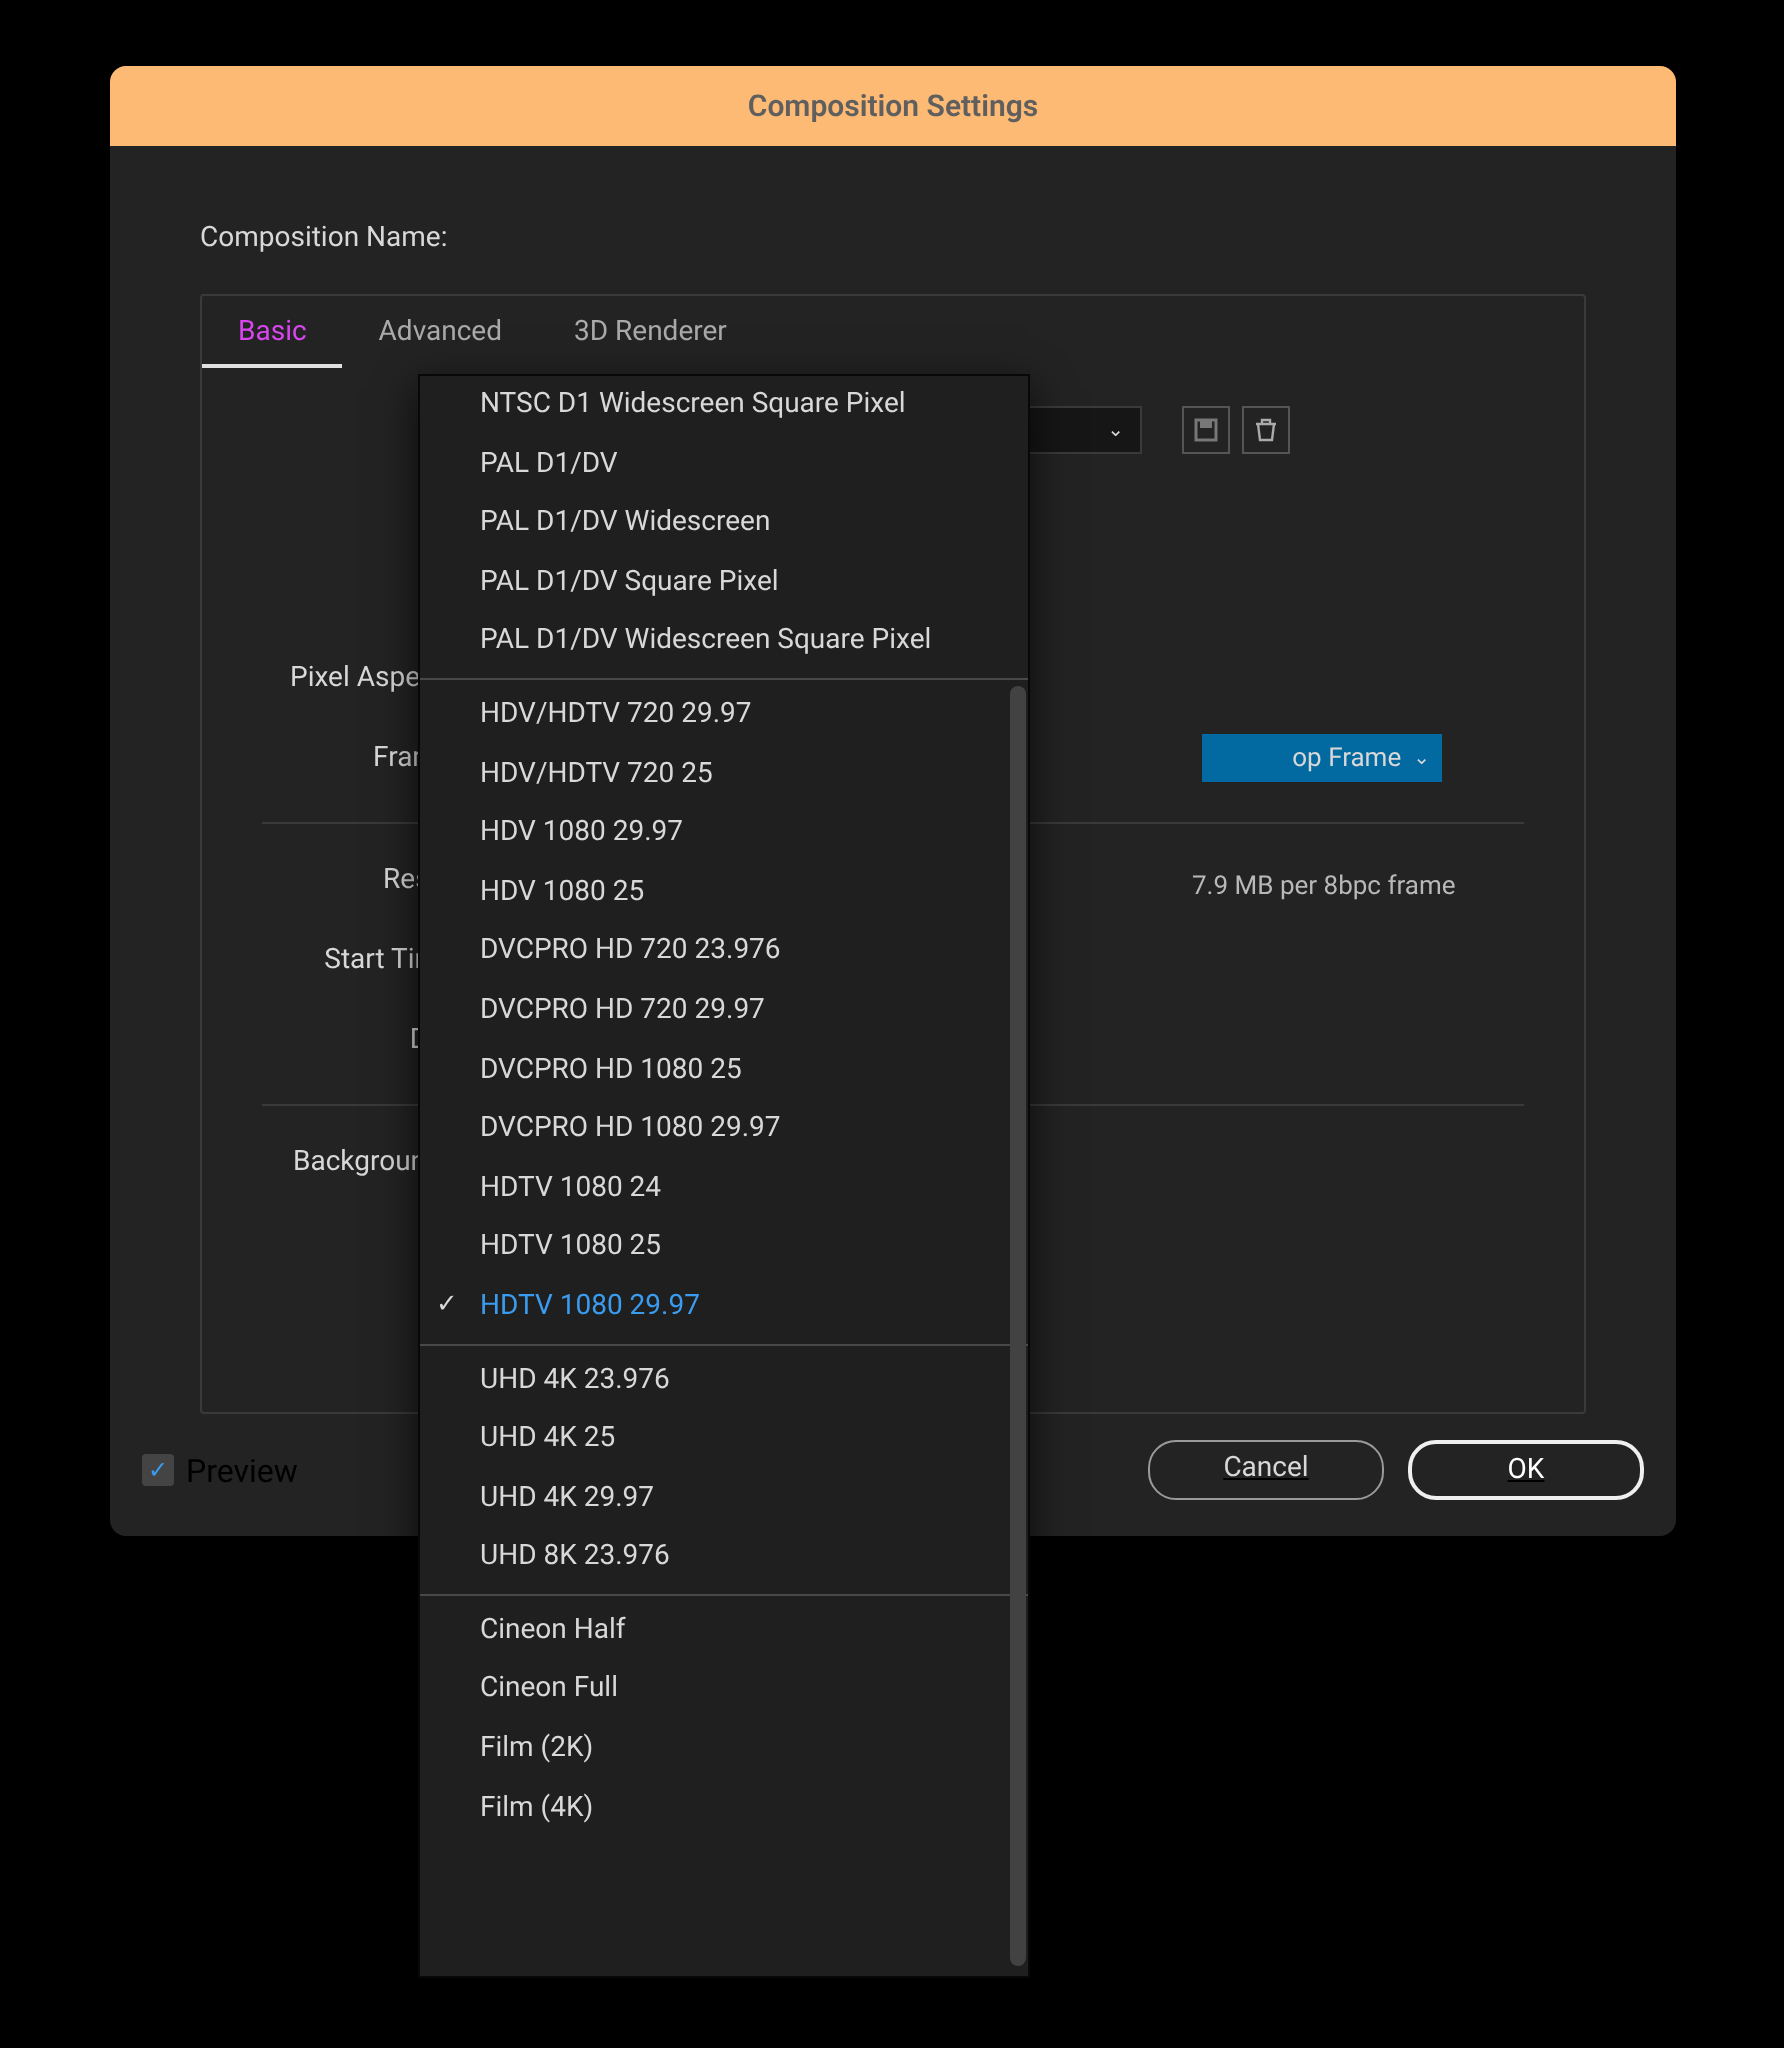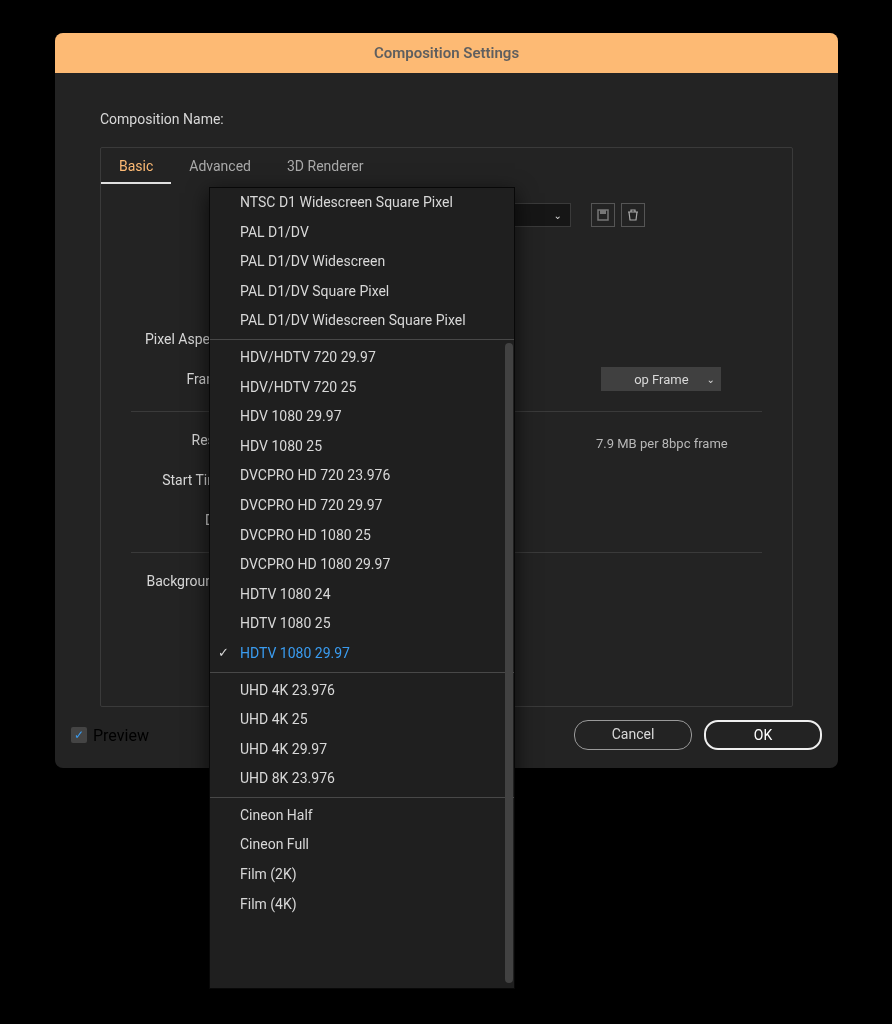--- a/index.html
+++ b/index.html
@@ -70,21 +70,21 @@
       display: flex;
       border-bottom: 1px solid transparent;
     }
     .tab {
       padding: 10px 18px 8px 18px;
       color: #aaa;
       cursor: pointer;
       font-size: 14px;
     }
     .tab.active {
-      color: #fdba74;
+      color: #d946ef;
       border-bottom: 2px solid #e0e0e0;
     }
     .basic-form {
       padding: 18px 30px;
       position: relative;
     }
     .form-row {
       display: flex;
       align-items: center;
       margin-bottom: 24px;
@@ -128,30 +128,30 @@
       color: #888;
     }
     .side-info {
       position: absolute;
       left: 475px;
       color: #b8b8b8;
       font-size: 13px;
       line-height: 1.5;
     }
     .drop-select {
-      background: #404040;
+      background: #0369a1;
       color: #d8d8d8;
       padding: 3px 6px;
       width: 120px;
       height: 24px;
       display: flex;
       justify-content: flex-end;
       align-items: center;
       font-size: 13px;
-      gap: 18px;
+      gap: 6px;
     }
     .divider {
       border-top: 1px solid #3a3a3a;
       margin: 8px 0 20px 0;
     }
     .footer {
       position: absolute;
       bottom: 18px;
       left: 16px;
       right: 16px;
@@ -171,20 +171,21 @@
       display: flex;
       align-items: center;
       justify-content: center;
       color: #3a9cf0;
       font-size: 12px;
     }
     .btn-row {
       margin-left: auto;
       display: flex;
       gap: 12px;
+      text-decoration: underline;
     }
     .btn {
       background: transparent;
       border: 1.5px solid #9a9a9a;
       color: #d8d8d8;
       padding: 5px 0;
       width: 118px;
       border-radius: 14px;
       text-align: center;
       font-size: 14px;

